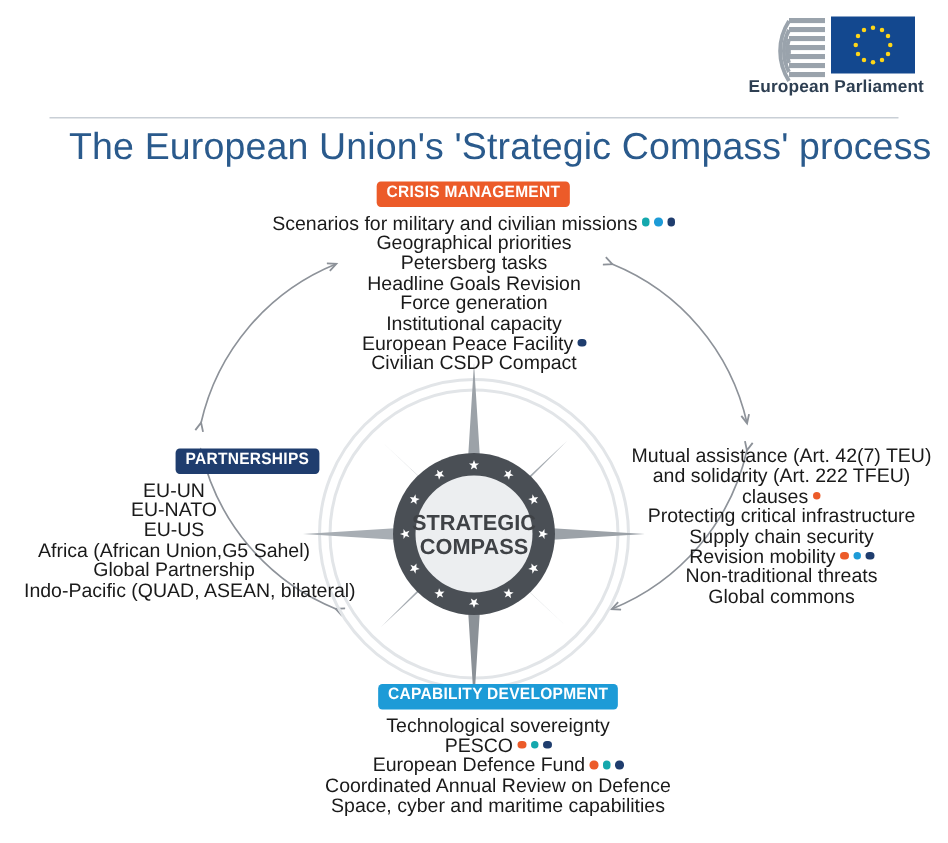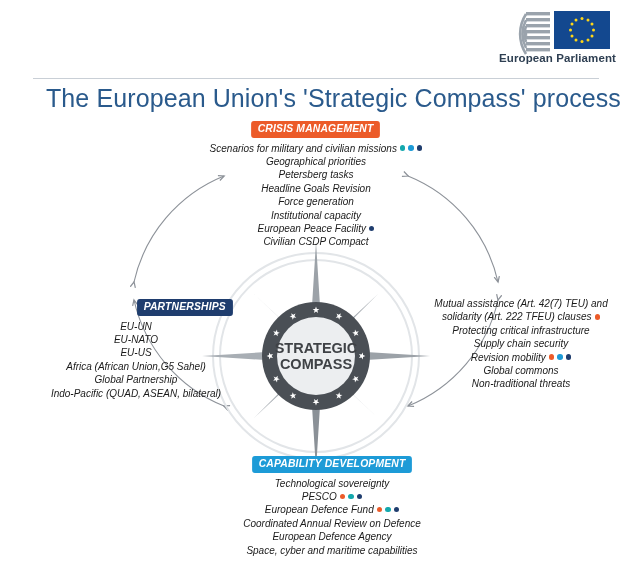--- a/index.html
+++ b/index.html
@@ -29,52 +29,52 @@
     position:absolute; left:33px; top:78px; width:566px; height:1px;
     background:#c9cfd6;
   }
   .page-title{
     position:absolute; left:46px; top:84px; width:560px;
     font-size:25px; color:#2a5a8c; letter-spacing:.1px;
     white-space:nowrap;
   }
 
   
-  .block{position:absolute;font-style:italic;}
+  .block{position:absolute;}
   .badge{
     display:inline-block;
     color:#fff; font-size:11px; font-weight:bold;
     letter-spacing:.2px;
     padding:2px 7px 3px 7px;
     border-radius:3px;
     line-height:1.05;
     white-space:nowrap;
     font-stretch:condensed;
     transform:scaleX(.94);
     transform-origin:center;
   }
   .badge-wrap{line-height:0;}
   .items{margin-top:4px;}
   .item{
-    font-size:10px; line-height:13.4px; color:#1a1a1a;
+    font-size:13px; line-height:13.4px; color:#1a1a1a;
     white-space:nowrap;
     text-align:center;
   }
   .dot{
     display:inline-block;width:5.5px;height:5.5px;border-radius:50%;
     vertical-align:middle;margin-left:3px;position:relative;top:-1px;
   }
   .ctr{text-align:center;}
   .rgt{text-align:right;}
   .lft{text-align:left;}
 
   
   #blk-crisis{left:166px; top:121px; width:300px;}
   #blk-resilience{left:421px; top:293px; width:200px;}
-  #blk-partnerships{left:36px; top:299px; width:200px;}
+  #blk-partnerships{left:16px; top:299px; width:200px;}
   #blk-capability{left:212px; top:456px; width:240px;}
 
   #blk-resilience .item{white-space:normal;}
 
   
   .compass-area{
     position:absolute;left:196px;top:236px;width:240px;height:240px;
   }
   .compass-area svg{display:block;}
 
@@ -220,22 +220,22 @@
         <div class="item"><span>Civilian CSDP Compact</span></div>
       </div>
   </div>
 
   <div class="block" id="blk-resilience">
     <div class="items lft">
         <div class="item"><span>Mutual assistance (Art. 42(7) TEU) and solidarity (Art. 222 TFEU) clauses</span><span class="dot" style="background: rgb(236, 91, 41);"></span></div>
         <div class="item"><span>Protecting critical infrastructure</span></div>
         <div class="item"><span>Supply chain security</span></div>
         <div class="item"><span>Revision mobility</span><span class="dot" style="background: rgb(236, 91, 41);"></span><span class="dot" style="background: rgb(29, 155, 215);"></span><span class="dot" style="background: rgb(31, 61, 110);"></span></div>
+        <div class="item"><span>Non-traditional threats</span></div>
         <div class="item"><span>Global commons</span></div>
-        <div class="item"><span>Non-traditional threats</span></div>
       </div>
   </div>
 
   <div class="block" id="blk-partnerships">
     <div class="badge-wrap rgt"><span class="badge" style="background: rgb(31, 61, 110);">PARTNERSHIPS</span></div>
     <div class="items rgt">
         <div class="item"><span>EU-UN</span></div>
         <div class="item"><span>EU-NATO</span></div>
         <div class="item"><span>EU-US</span></div>
         <div class="item"><span>Africa (African Union,G5 Sahel)</span></div>
@@ -244,18 +244,17 @@
       </div>
   </div>
 
   <div class="block" id="blk-capability">
     <div class="badge-wrap ctr"><span class="badge" style="background: rgb(29, 155, 215);">CAPABILITY DEVELOPMENT</span></div>
     <div class="items ctr">
         <div class="item"><span>Technological sovereignty</span></div>
         <div class="item"><span>PESCO</span><span class="dot" style="background: rgb(236, 91, 41);"></span><span class="dot" style="background: rgb(20, 168, 173);"></span><span class="dot" style="background: rgb(31, 61, 110);"></span></div>
         <div class="item"><span>European Defence Fund</span><span class="dot" style="background: rgb(236, 91, 41);"></span><span class="dot" style="background: rgb(20, 168, 173);"></span><span class="dot" style="background: rgb(31, 61, 110);"></span></div>
         <div class="item"><span>Coordinated Annual Review on Defence</span></div>
-        <div class="item"><span>European Defence Agency</span></div>
         <div class="item"><span>Space, cyber and maritime capabilities</span></div>
       </div>
   </div>
 
 </div>
 
 </body></html>

